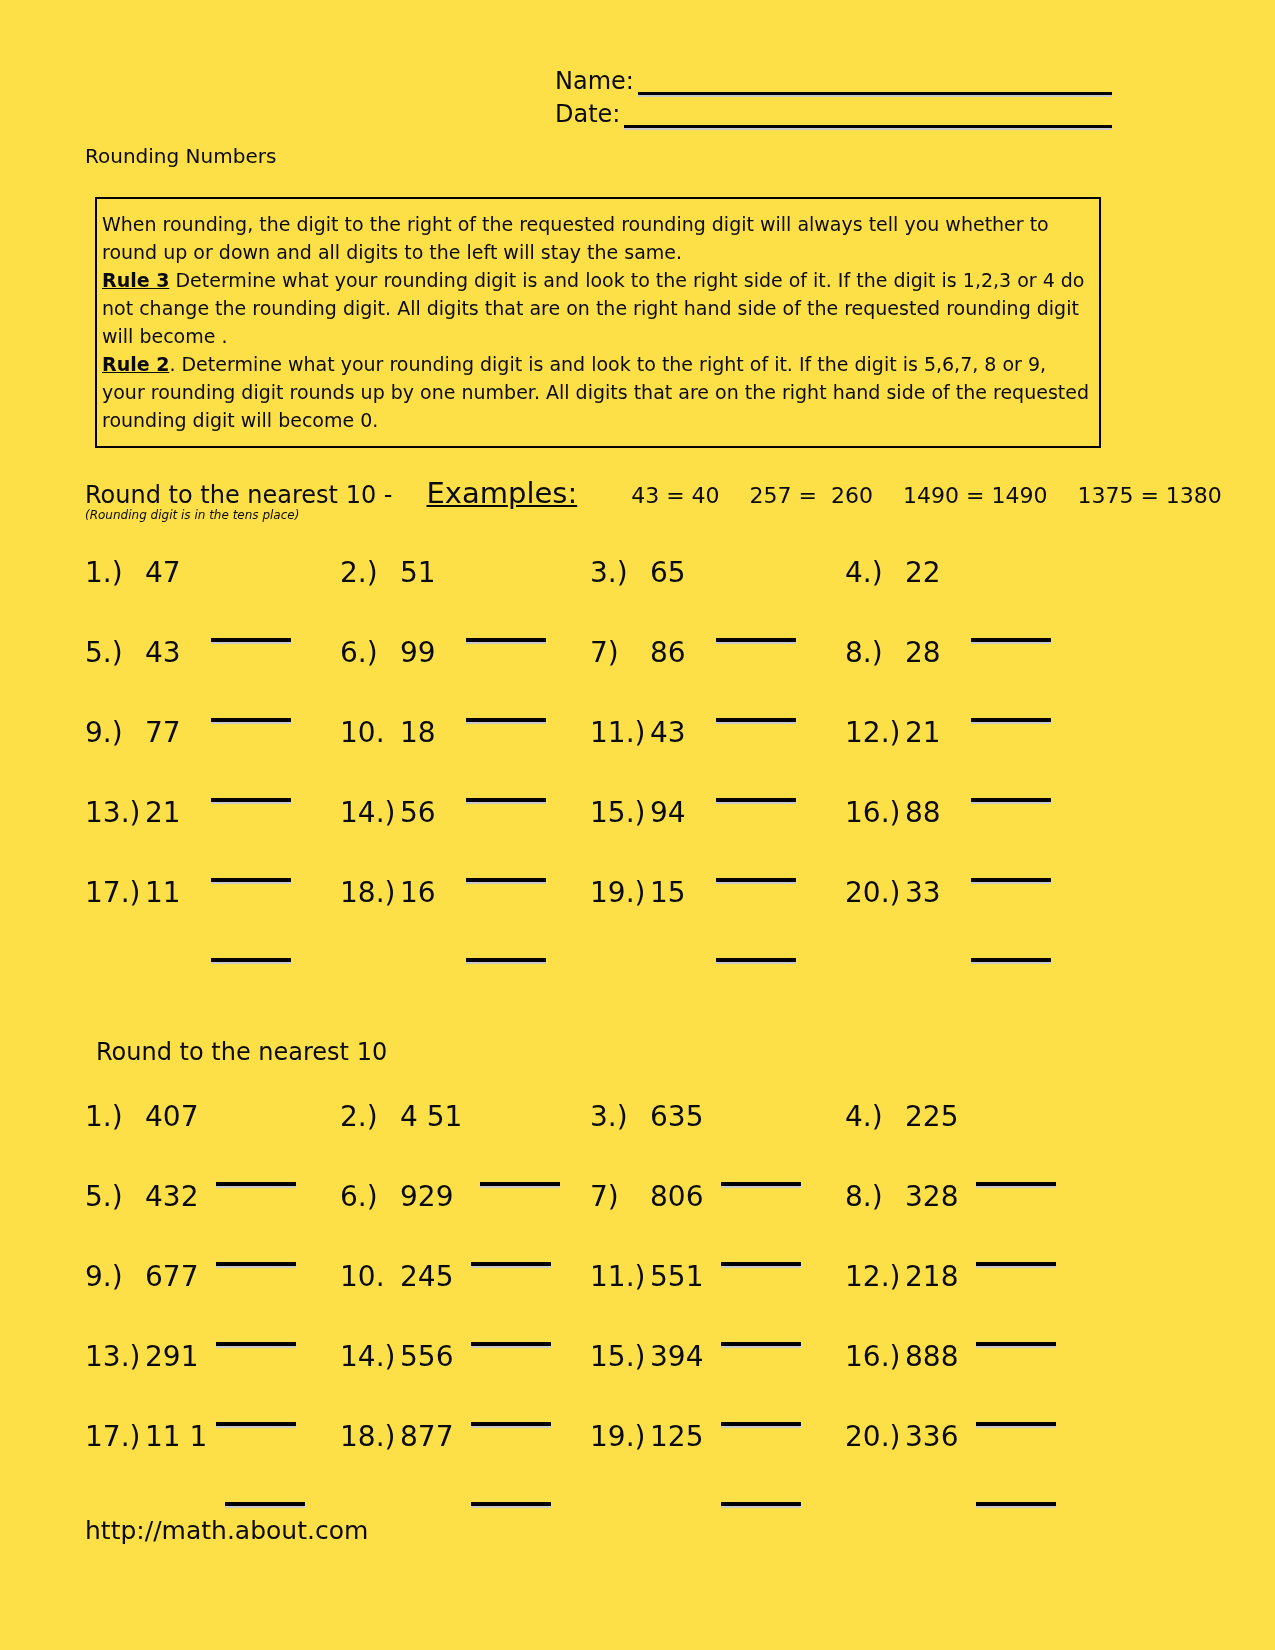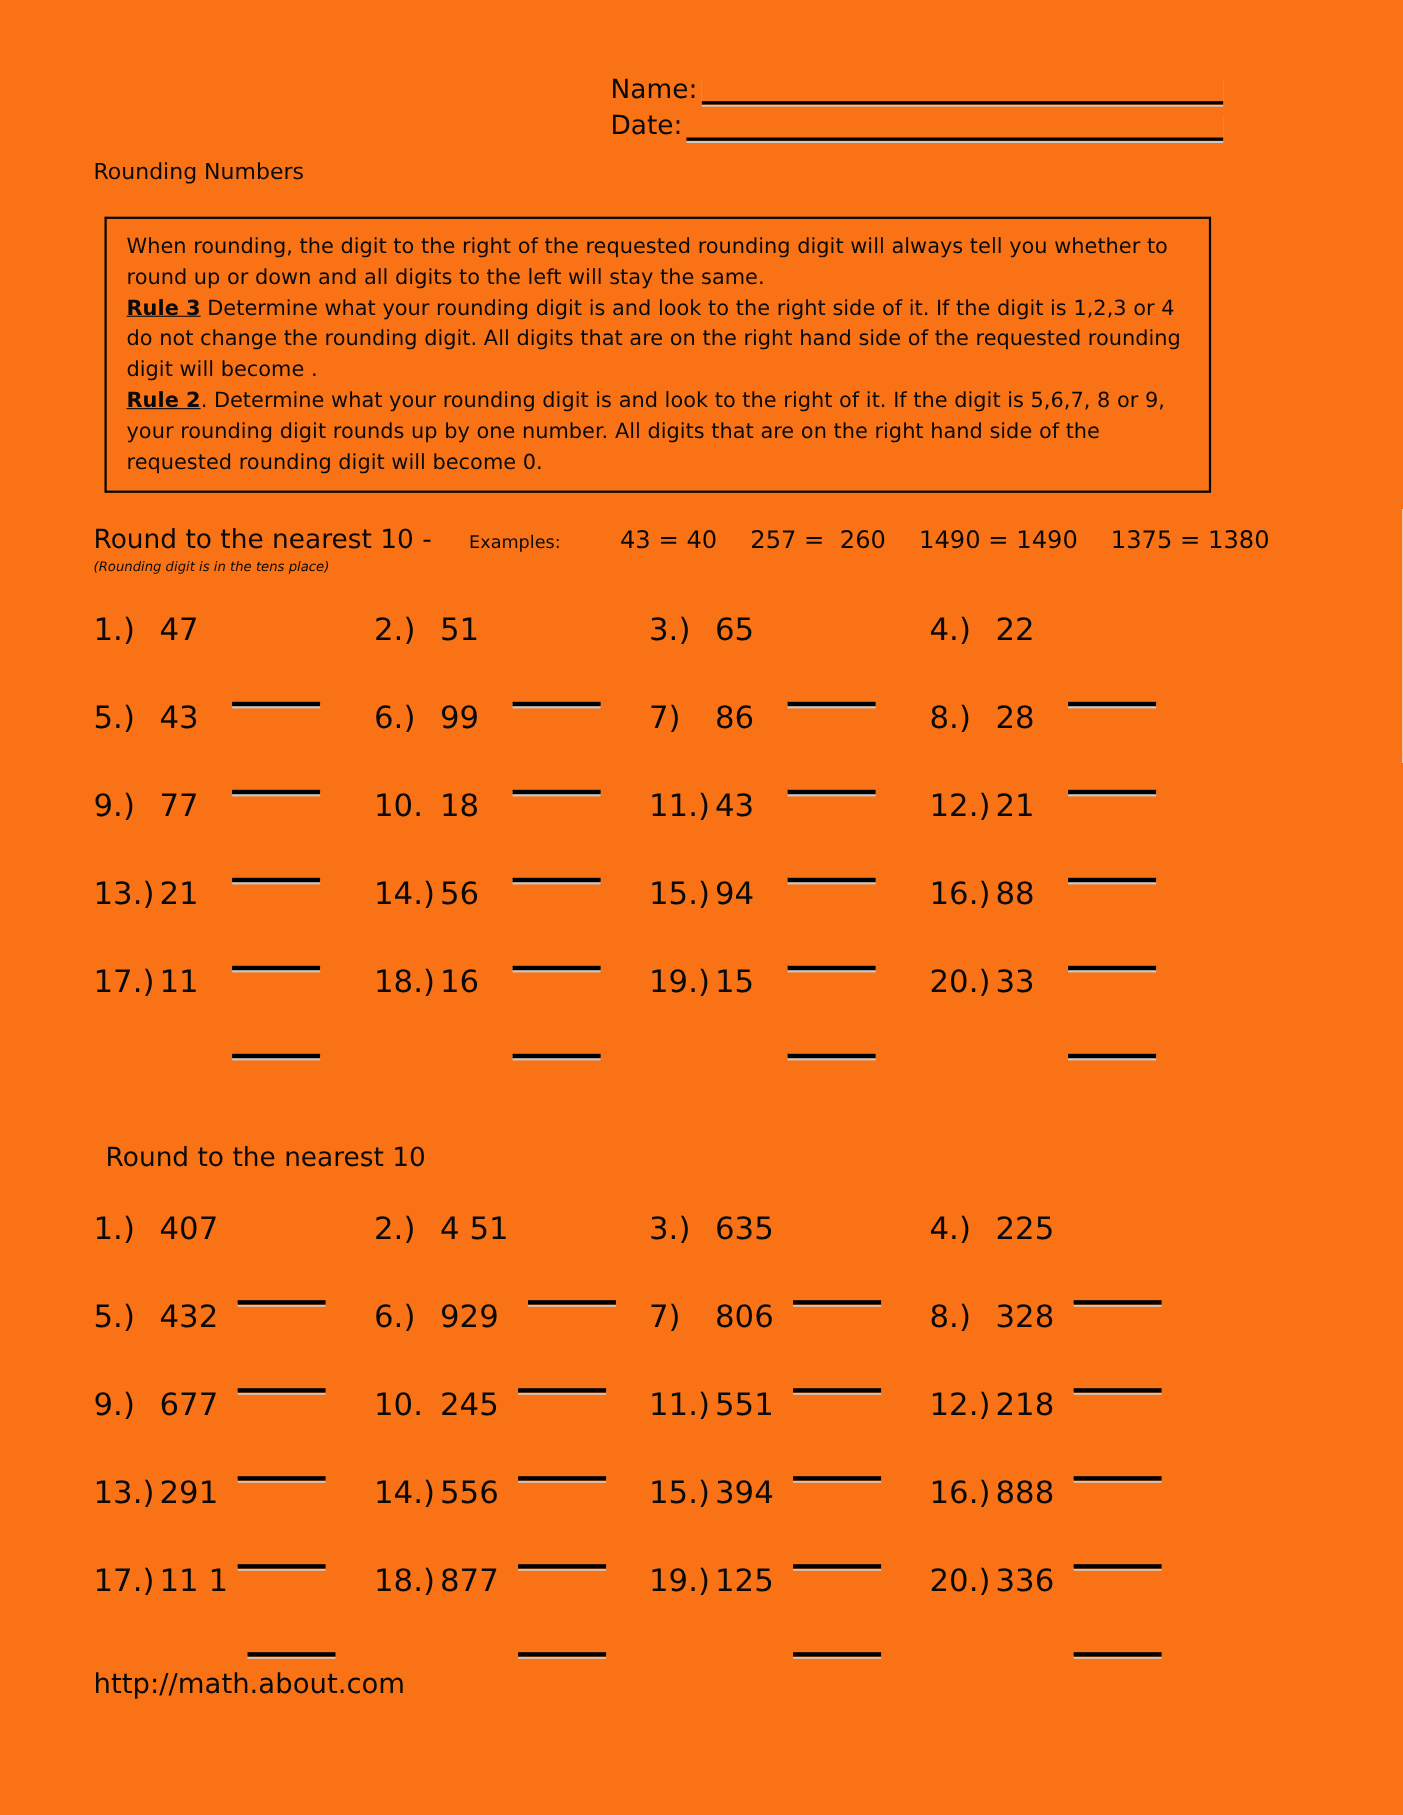--- a/index.html
+++ b/index.html
@@ -5,21 +5,21 @@
   * { box-sizing: border-box; }
   html, body { margin: 0; padding: 0; background: #ffffff; }
   body {
     font-family: "DejaVu Sans", "Liberation Sans", sans-serif;
     color: #0a0a0a;
   }
   .page {
     position: relative;
     width: 1275px;
     height: 1650px;
-    background: #f97316;
+    background: #fde047;
     overflow: hidden;
   }
 
   
   .name-date {
     position: absolute;
     left: 555px;
     top: 62px;
     width: 557px;
   }
@@ -46,42 +46,42 @@
   }
 
   
   .rules-box {
     position: absolute;
     left: 95px;
     top: 197px;
     width: 1006px;
     height: 251px;
     border: 2px solid #000;
-    padding: 11px 18px;
+    padding: 11px 5px;
     font-size: 19px;
     line-height: 28px;
   }
   .rules-box p { margin: 0; }
   .rule-label {
     font-weight: bold;
     text-decoration: underline;
   }
 
   
   .sec1-head {
     position: absolute;
     left: 85px;
     top: 476px;
     display: flex;
     align-items: baseline;
     white-space: pre;
     gap: 24px;
   }
   .sec-heading { font-size: 24px; }
-  .examples-label { font-size: 16px; margin-left: 10px; }
+  .examples-label { font-size: 29px; margin-left: 10px; text-decoration: underline; }
   .example-item { font-size: 22px; margin-left: 30px; white-space: pre; }
   .sec-note {
     position: absolute;
     left: 85px;
     top: 508px;
     font-style: italic;
     font-size: 12px;
   }
 
   

